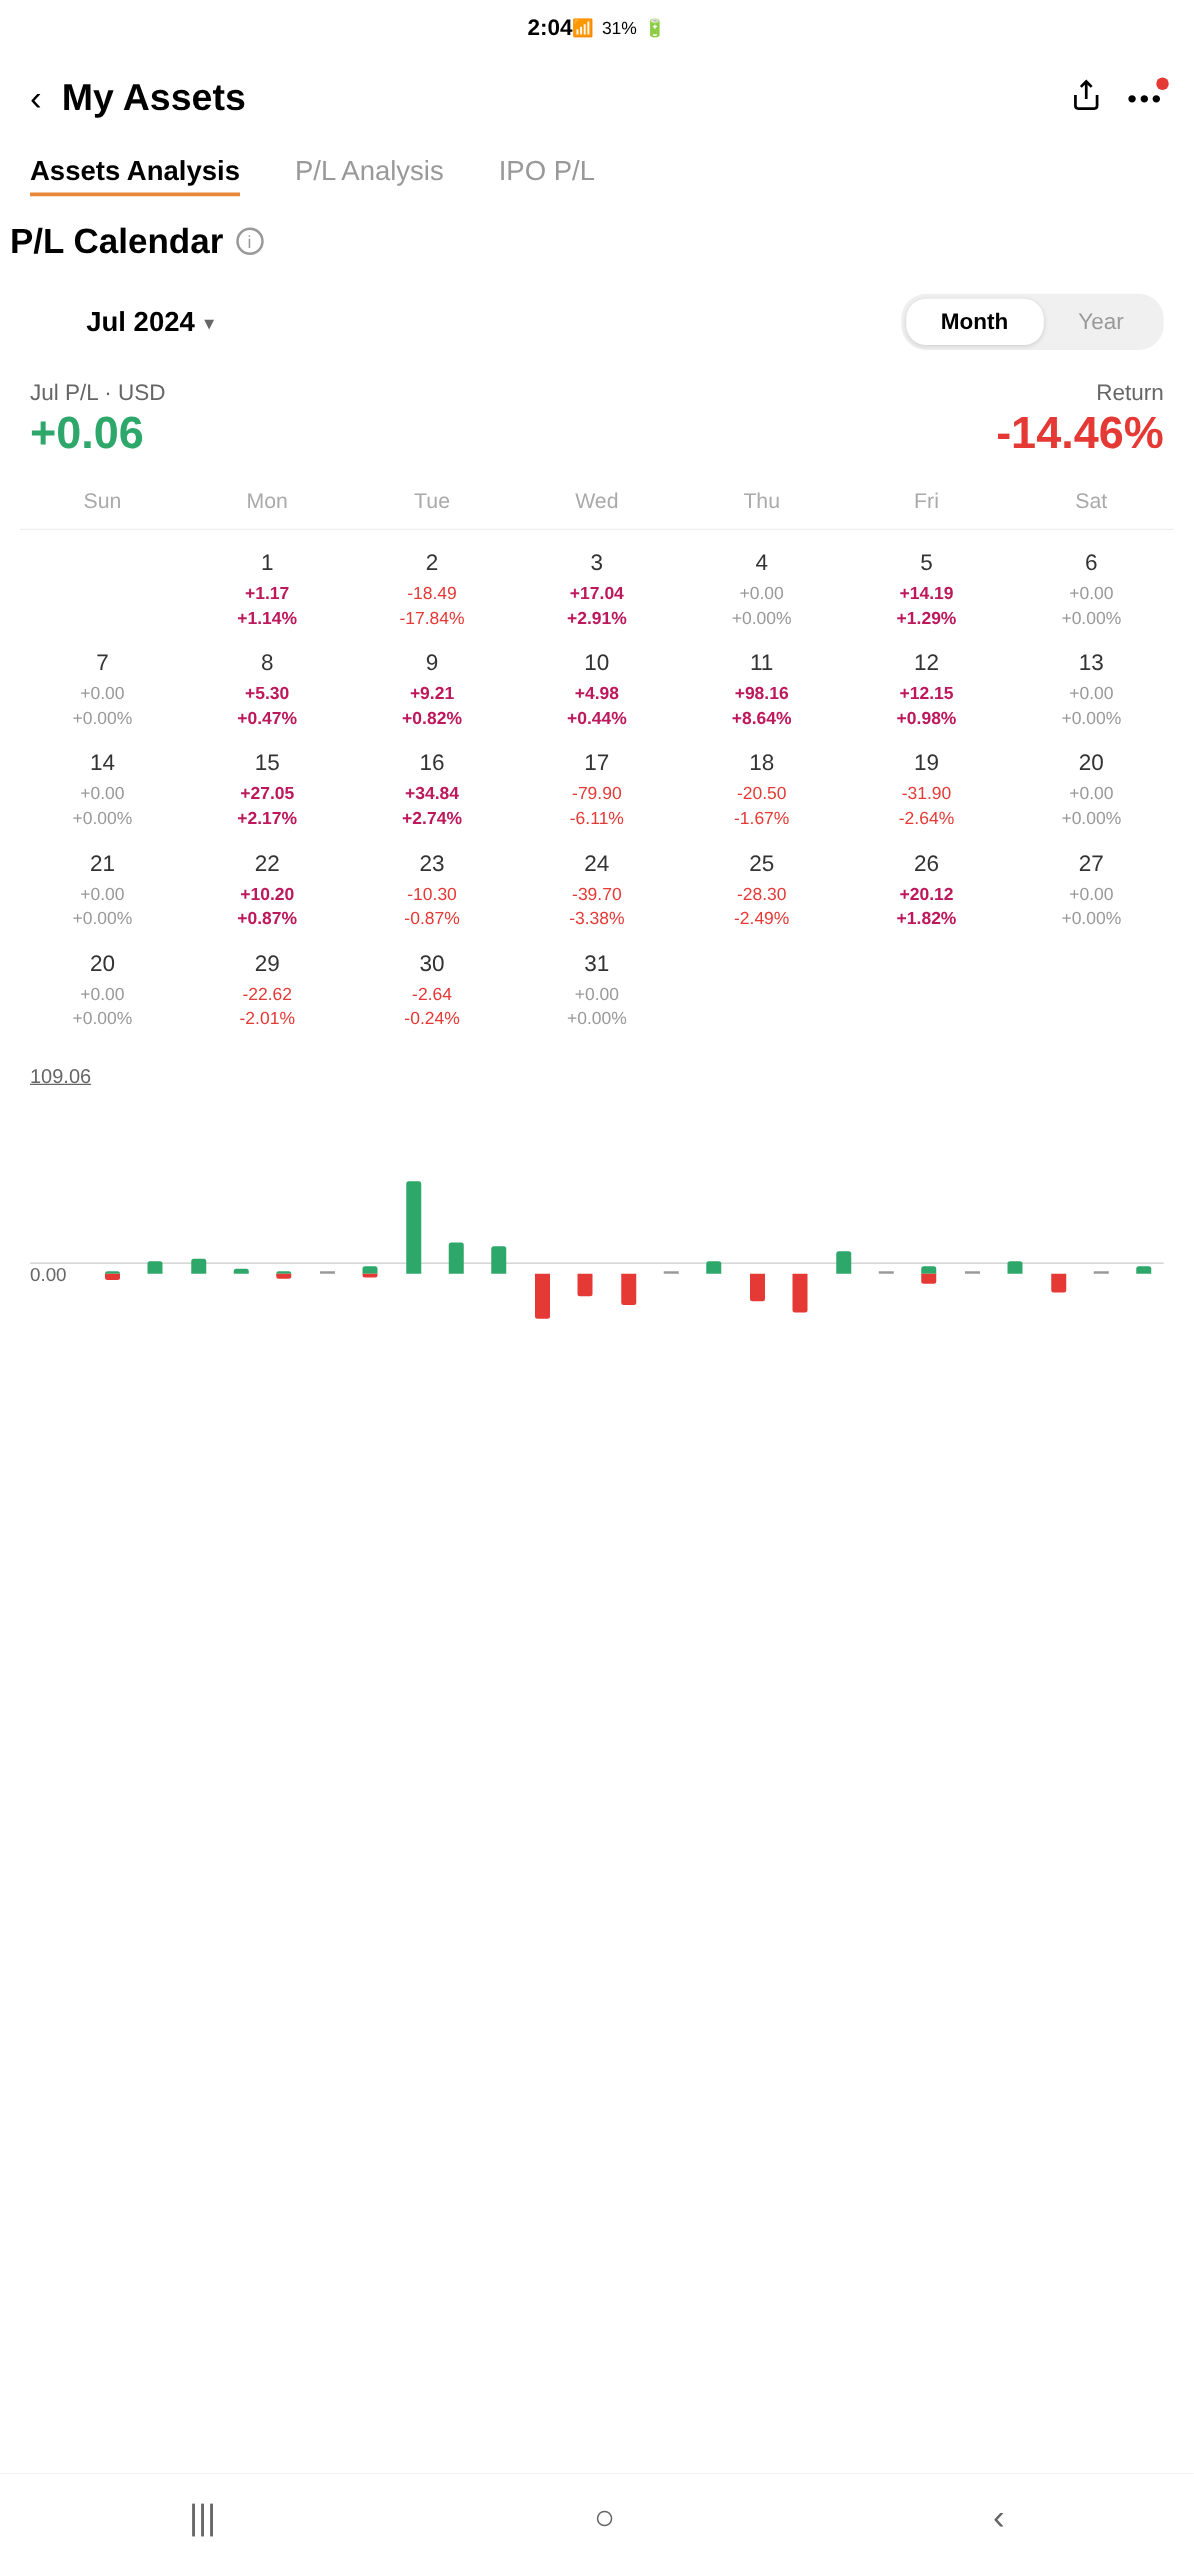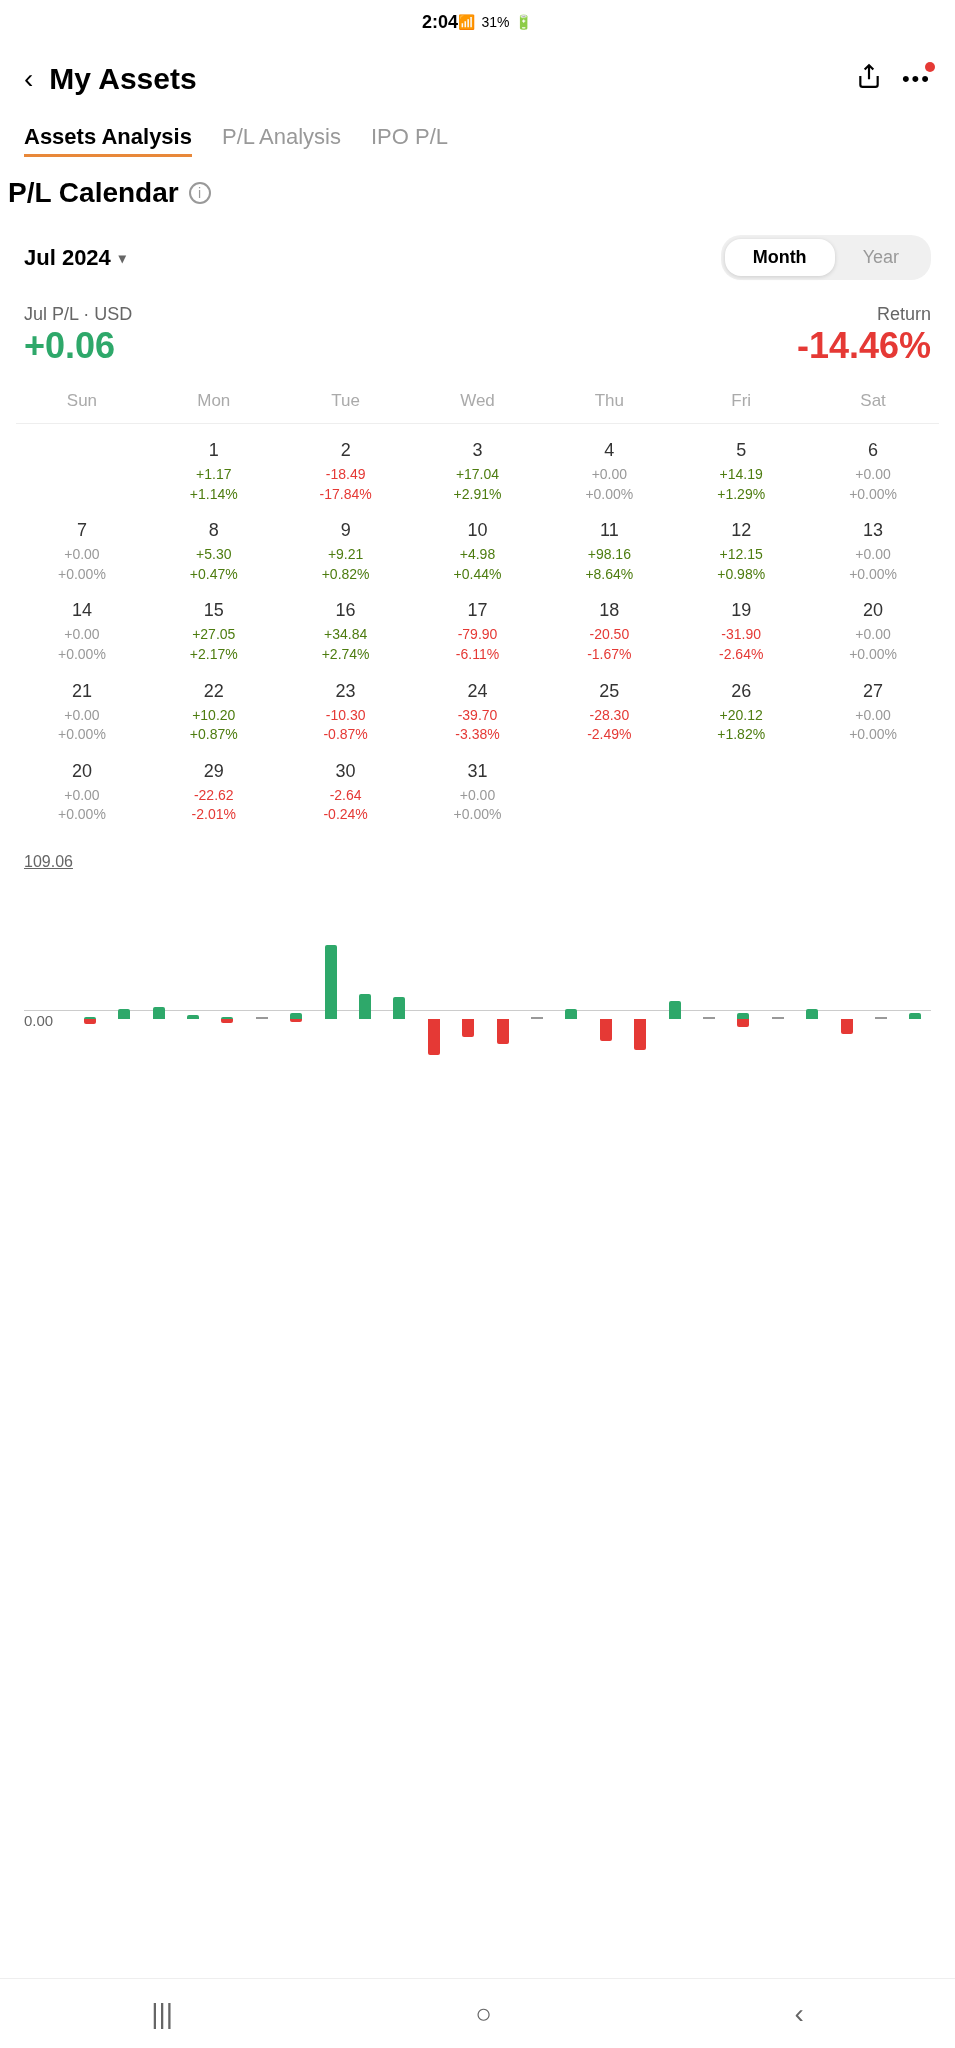--- a/index.html
+++ b/index.html
@@ -82,21 +82,21 @@
       border-radius: 50%;
       position: absolute;
       top: -4px;
       right: -4px;
     }
 
     
     .tabs {
       display: flex;
       padding: 10px 24px;
-      gap: 30px;
+      gap: 44px;
       border-bottom: none;
     }
     .tab {
       font-size: 22px;
       color: #999;
       cursor: pointer;
       padding-bottom: 4px;
     }
     .tab.active {
       font-weight: 700;
@@ -127,20 +127,21 @@
       font-size: 14px;
       color: #999;
     }
 
     
     .controls-row {
       display: flex;
       justify-content: space-between;
       align-items: center;
       padding: 16px 24px;
+      margin-left: 45px;
     }
     .month-selector {
       display: flex;
       align-items: center;
       gap: 8px;
       font-size: 22px;
       font-weight: 600;
       color: #000;
       cursor: pointer;
     }
@@ -232,21 +233,21 @@
     }
     .cal-date {
       font-size: 18px;
       color: #333;
       margin-bottom: 4px;
     }
     .cal-pl {
       font-size: 14px;
       line-height: 1.4;
     }
-    .green { color: #4d7c0f; }
+    .green { color: #be185d; font-weight: bold; }
     .red { color: #e53935; }
     .gray { color: #999; }
 
     
     .chart-container {
       padding: 20px 24px 10px;
       position: relative;
     }
     .chart-label-top {
       font-size: 16px;

